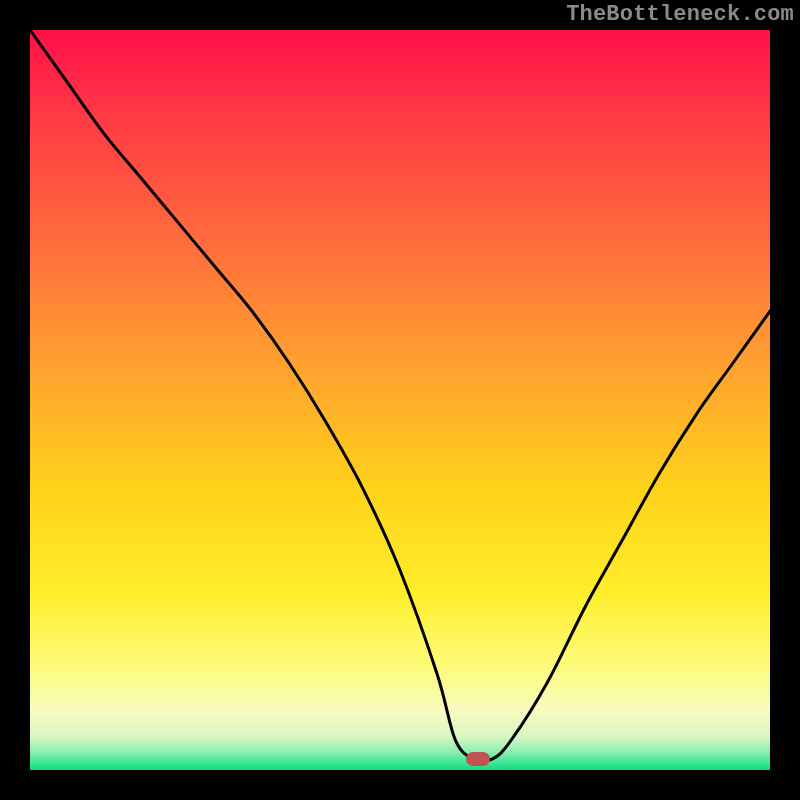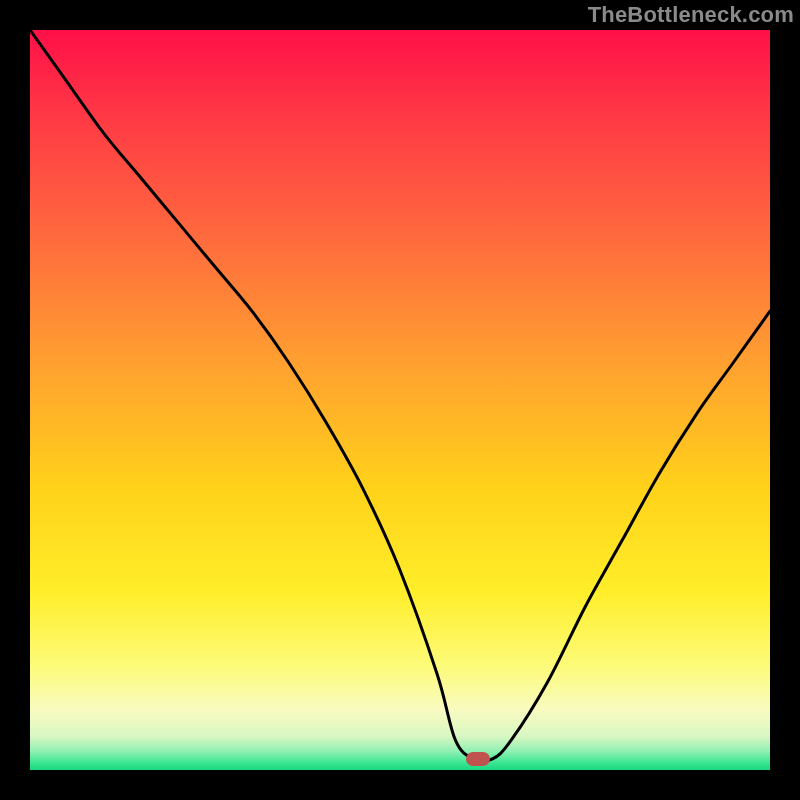--- a/index.html
+++ b/index.html
@@ -13,21 +13,21 @@
   .outer {
     width: 800px;
     height: 800px;
     background: #000;
     position: relative;
   }
   .watermark {
     position: absolute;
     top: 2px;
     right: 6px;
-    font-family: Liberation Sans, sans-serif;
+    font-family: Liberation Mono, monospace;
     font-size: 22px;
     font-weight: 600;
     color: #8a8a8a;
     letter-spacing: 0.2px;
   }
   .plot-wrap {
     position: absolute;
     left: 30px;
     top: 30px;
     width: 740px;

